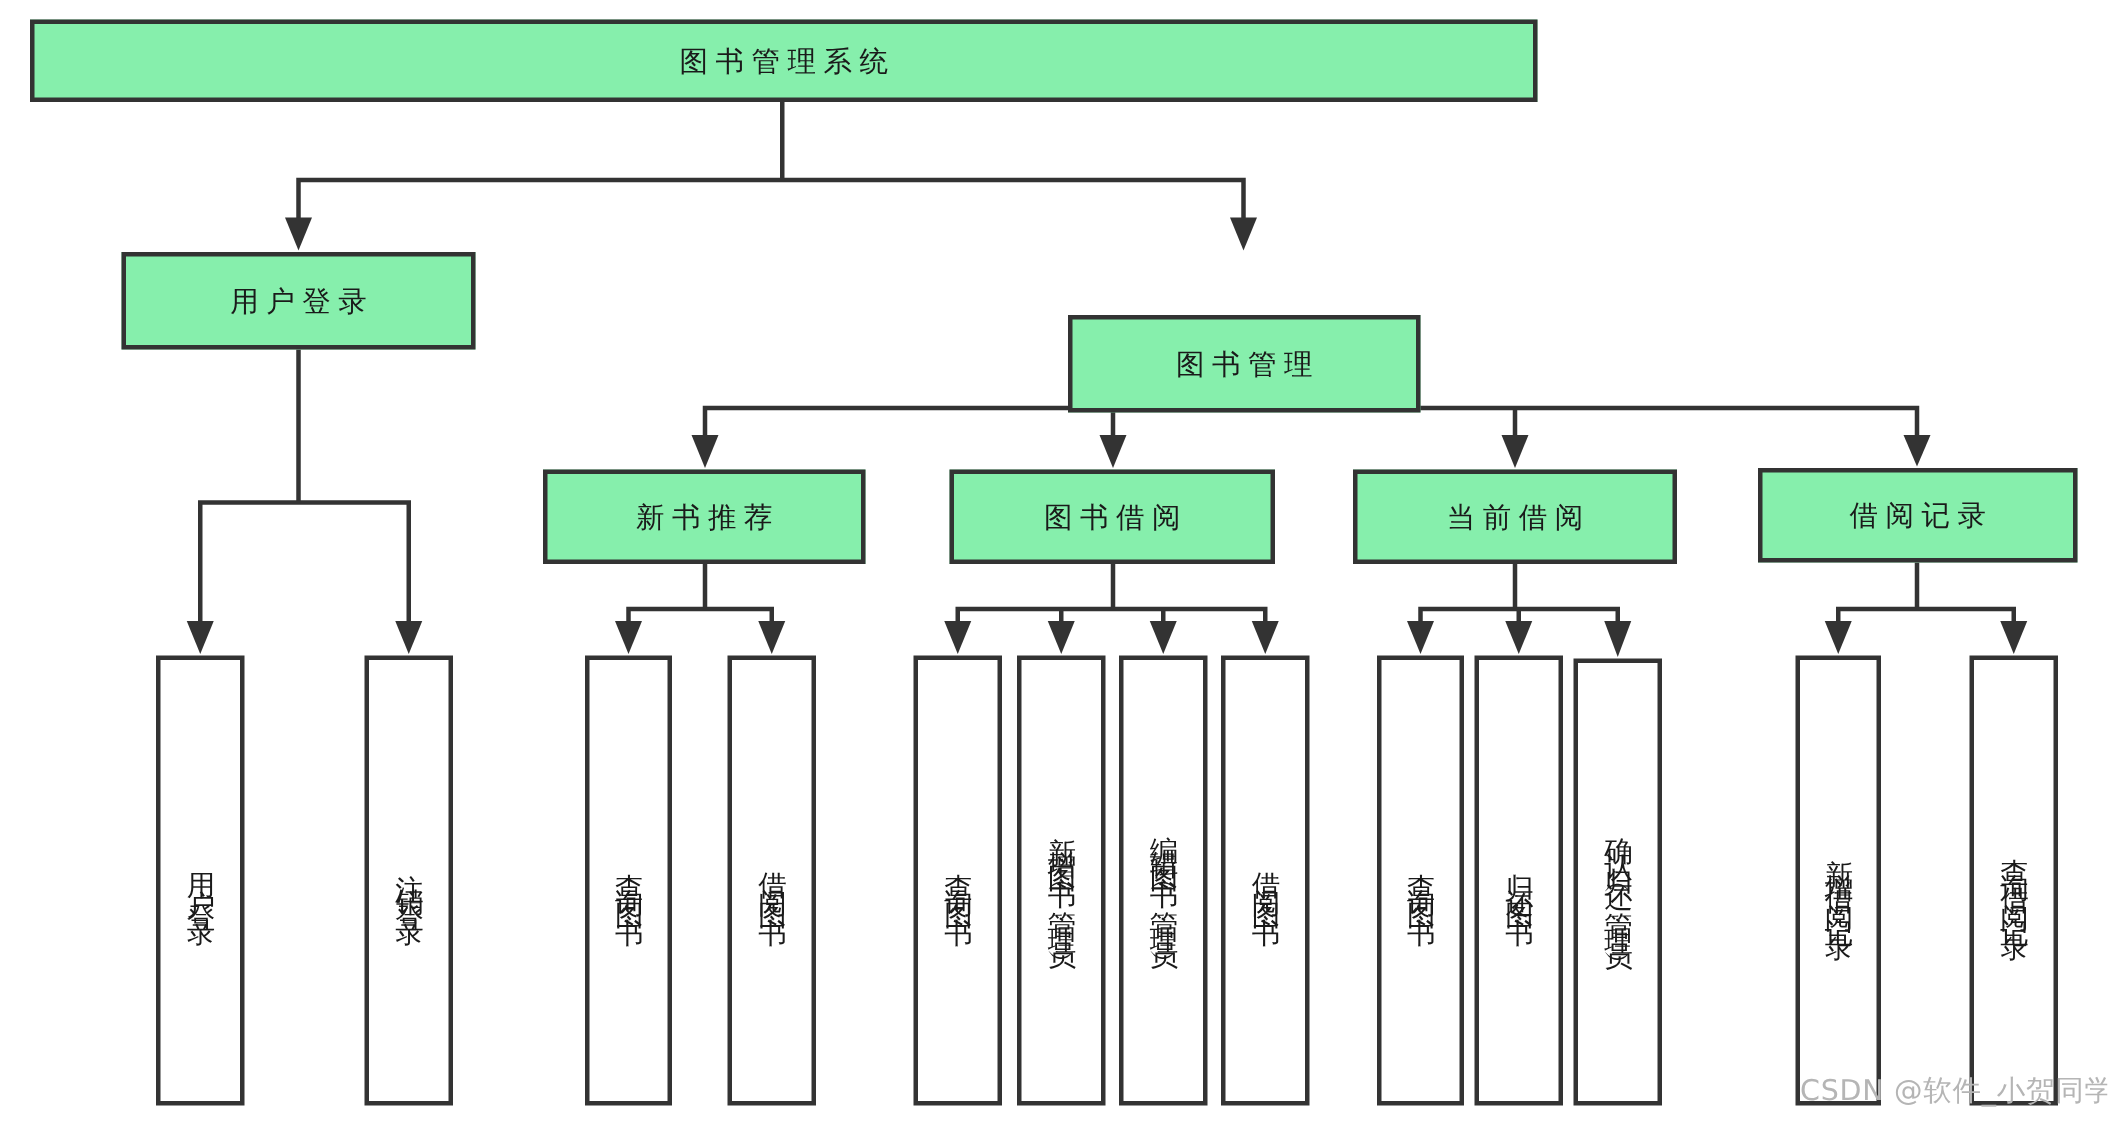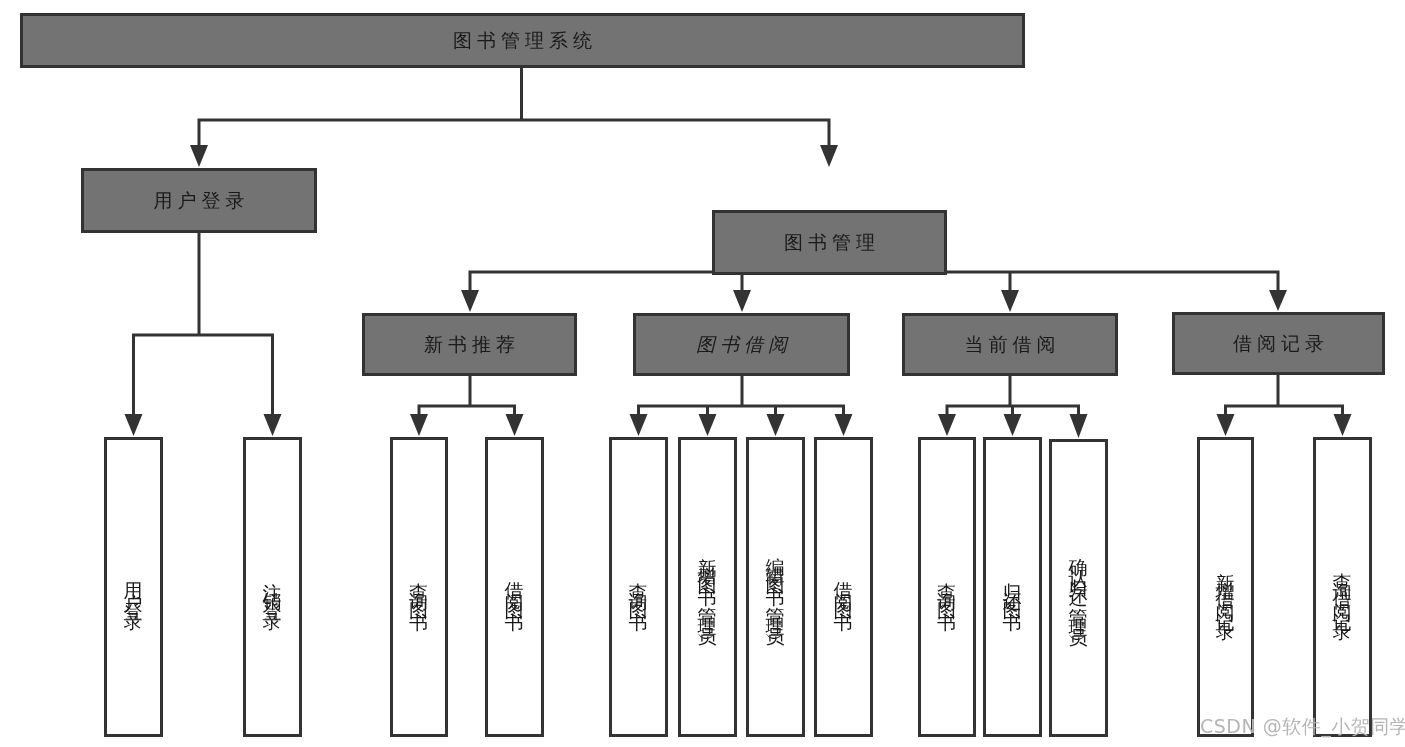--- a/index.html
+++ b/index.html
@@ -14,21 +14,21 @@
   body{font-family:"DejaVu Sans","Liberation Sans",sans-serif;}
   .canvas{
     position:relative;
     width:1405px;height:747px;
     background:var(--bg);
     overflow:hidden;
   }
   .wires{position:absolute;left:0;top:0;width:1405px;height:747px;}
   .node{
     position:absolute;
-    background:#737373;
+    background:#86efac;
     border:3px solid var(--border);
     color:var(--text);
     display:flex;align-items:center;justify-content:center;
     font-size:19px;
     letter-spacing:5px;
     text-indent:5px;
     white-space:nowrap;
   }
   .leaf{
     position:absolute;
@@ -102,21 +102,21 @@
       <polygon points="1333.5,414 1351.5,414 1342.5,436"></polygon>
     </g>
   </svg>
 
   <div class="node" style="left:20px;top:13px;width:1005px;height:55px;">图书管理系统</div>
 
   <div class="node" style="left:81px;top:168px;width:236px;height:65px;">用户登录</div>
   <div class="node" style="left:712px;top:168px;width:235px;height:65px;margin-top:42px;">图书管理</div>
 
   <div class="node" style="left:362px;top:313px;width:215px;height:63px;">新书推荐</div>
-  <div class="node" style="left:633px;top:313px;width:217px;height:63px;font-style:italic;">图书借阅</div>
+  <div class="node" style="left:633px;top:313px;width:217px;height:63px;">图书借阅</div>
   <div class="node" style="left:1172px;top:312px;width:213px;height:63px;">借阅记录</div>
   <div class="node" style="left:902px;top:313px;width:216px;height:63px;">当前借阅</div>
 
   <div class="leaf" style="left:104px;top:437px;width:59px;height:300px;">用户登录</div>
   <div class="leaf" style="left:243px;top:437px;width:59px;height:300px;">注销登录</div>
 
   <div class="leaf" style="left:390px;top:437px;width:58px;height:300px;">查询图书</div>
   <div class="leaf" style="left:485px;top:437px;width:59px;height:300px;">借阅图书</div>
 
   <div class="leaf" style="left:609px;top:437px;width:59px;height:300px;">查询图书</div>

